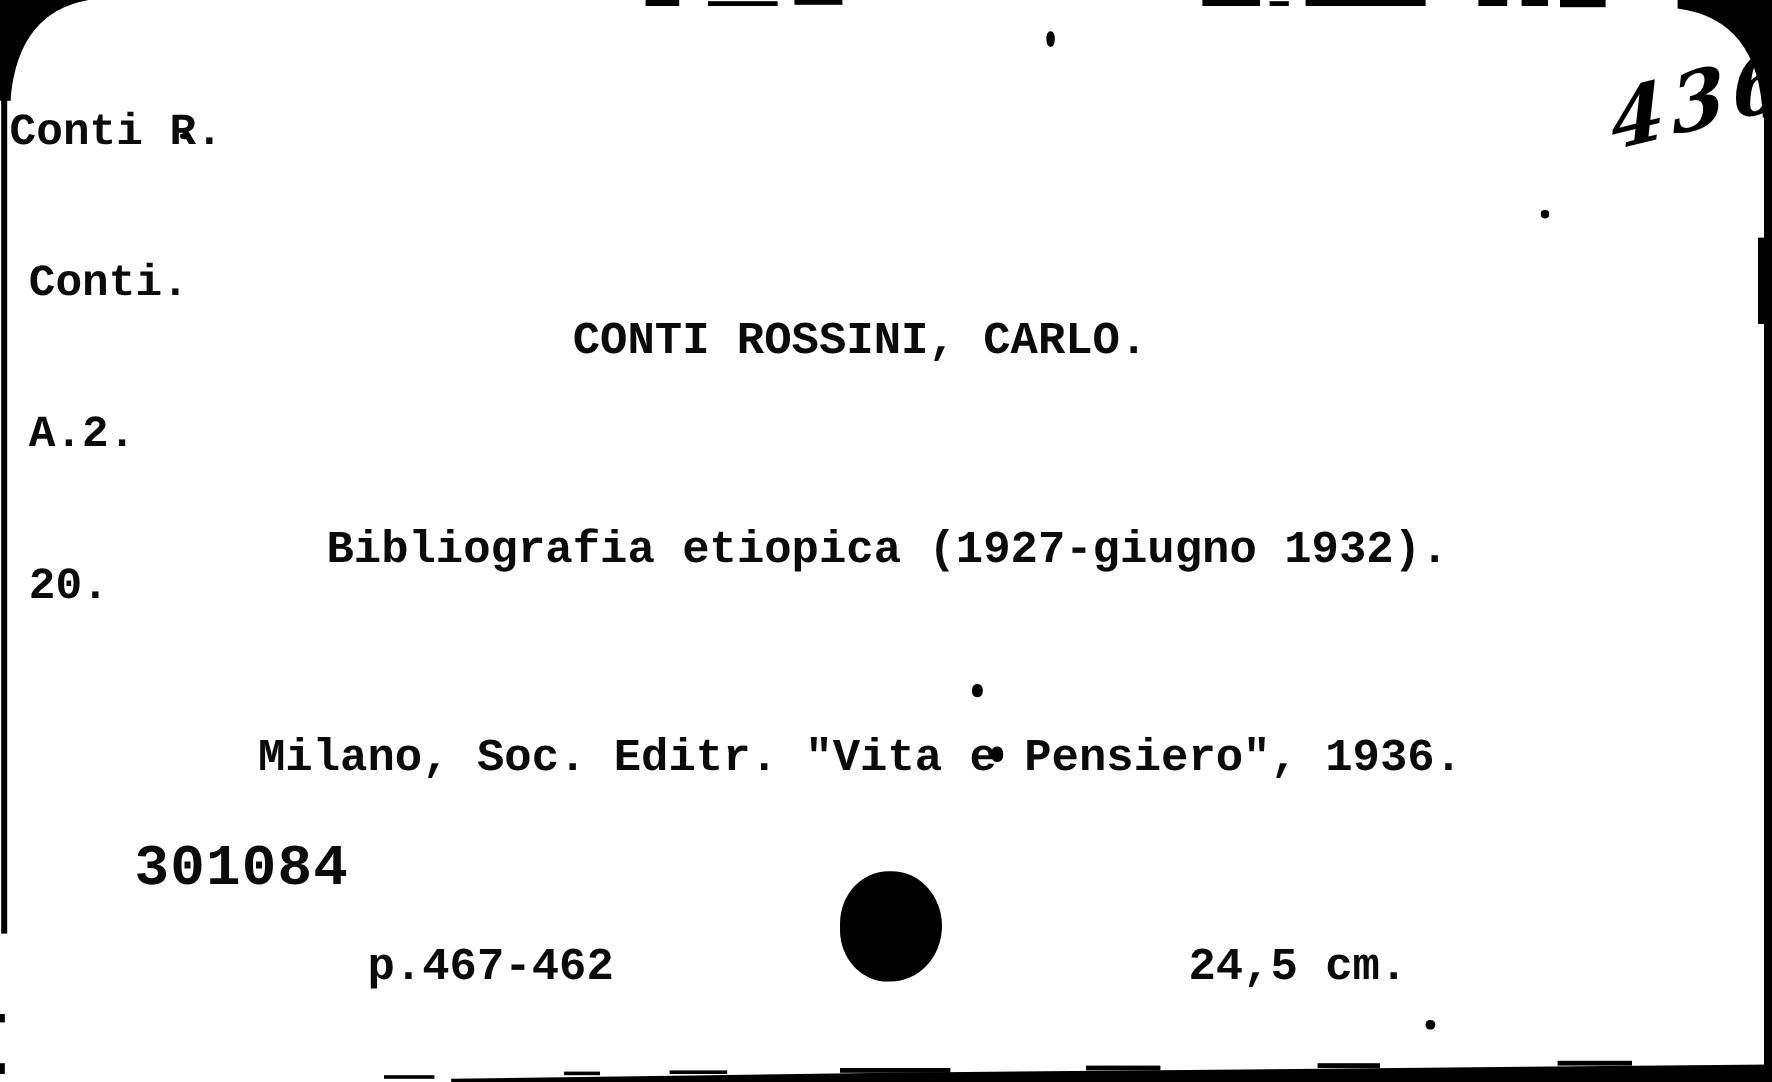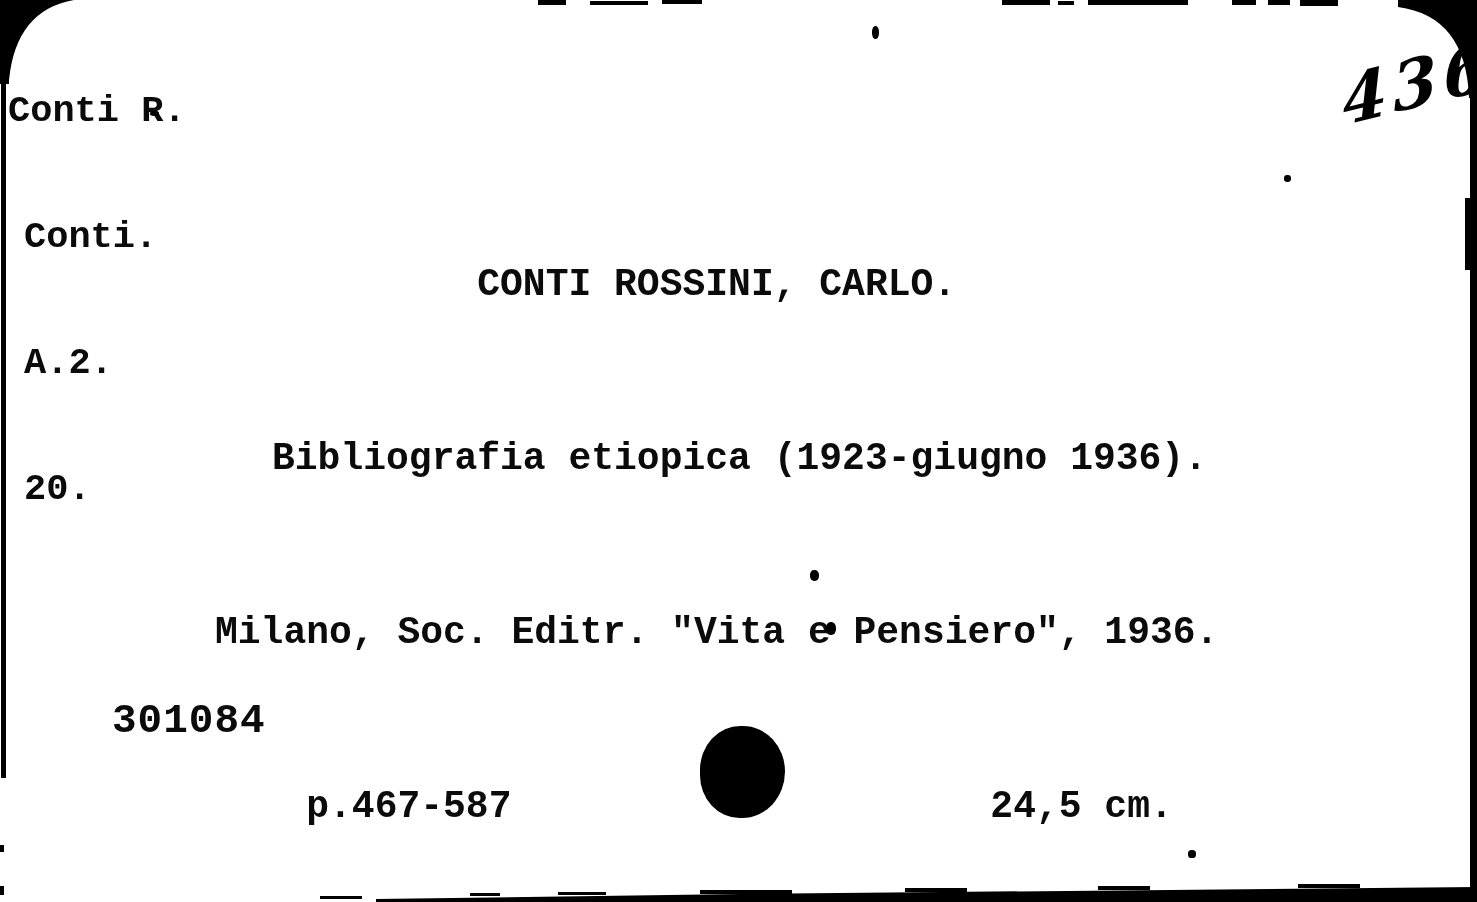--- a/index.html
+++ b/index.html
@@ -57,21 +57,21 @@
     white-space: pre;
     color: #0b0b0b;
   }
   .entry-line { white-space: pre; text-align: center; }
 
   
   .accession {
     position: absolute;
     left: 112px;
     top: 698px;
-    font-size: 41px;
+    font-size: 48px;
     font-weight: 700;
     letter-spacing: 1px;
     color: #0b0b0b;
   }
 
   
   .punch-hole {
     position: absolute;
     left: 700px;
     top: 726px;
@@ -140,23 +140,23 @@
     <div class="call-line">Conti R.</div>
     <div class="call-line indent">Conti.</div>
     <div class="call-line indent">A.2.</div>
     <div class="call-line indent">20.</div>
   </div>
 
   <div class="handwritten">436</div>
 
   <div class="entry">
     <div class="entry-line">CONTI ROSSINI, CARLO.</div>
-    <div class="entry-line">  Bibliografia etiopica (1923-giugno 1936).</div>
+    <div class="entry-line">  Bibliografia etiopica (1927-giugno 1932).</div>
     <div class="entry-line">Milano, Soc. Editr. "Vita e Pensiero", 1936.</div>
-    <div class="entry-line">  p.467-587                     24,5 cm.</div>
+    <div class="entry-line">  p.467-462                     24,5 cm.</div>
     
     
     
   </div>
 
   <div class="accession">301084</div>
 
   <div class="punch-hole"></div>
 
   <div class="speck" style="left:810px;top:570px;width:9px;height:11px"></div>

